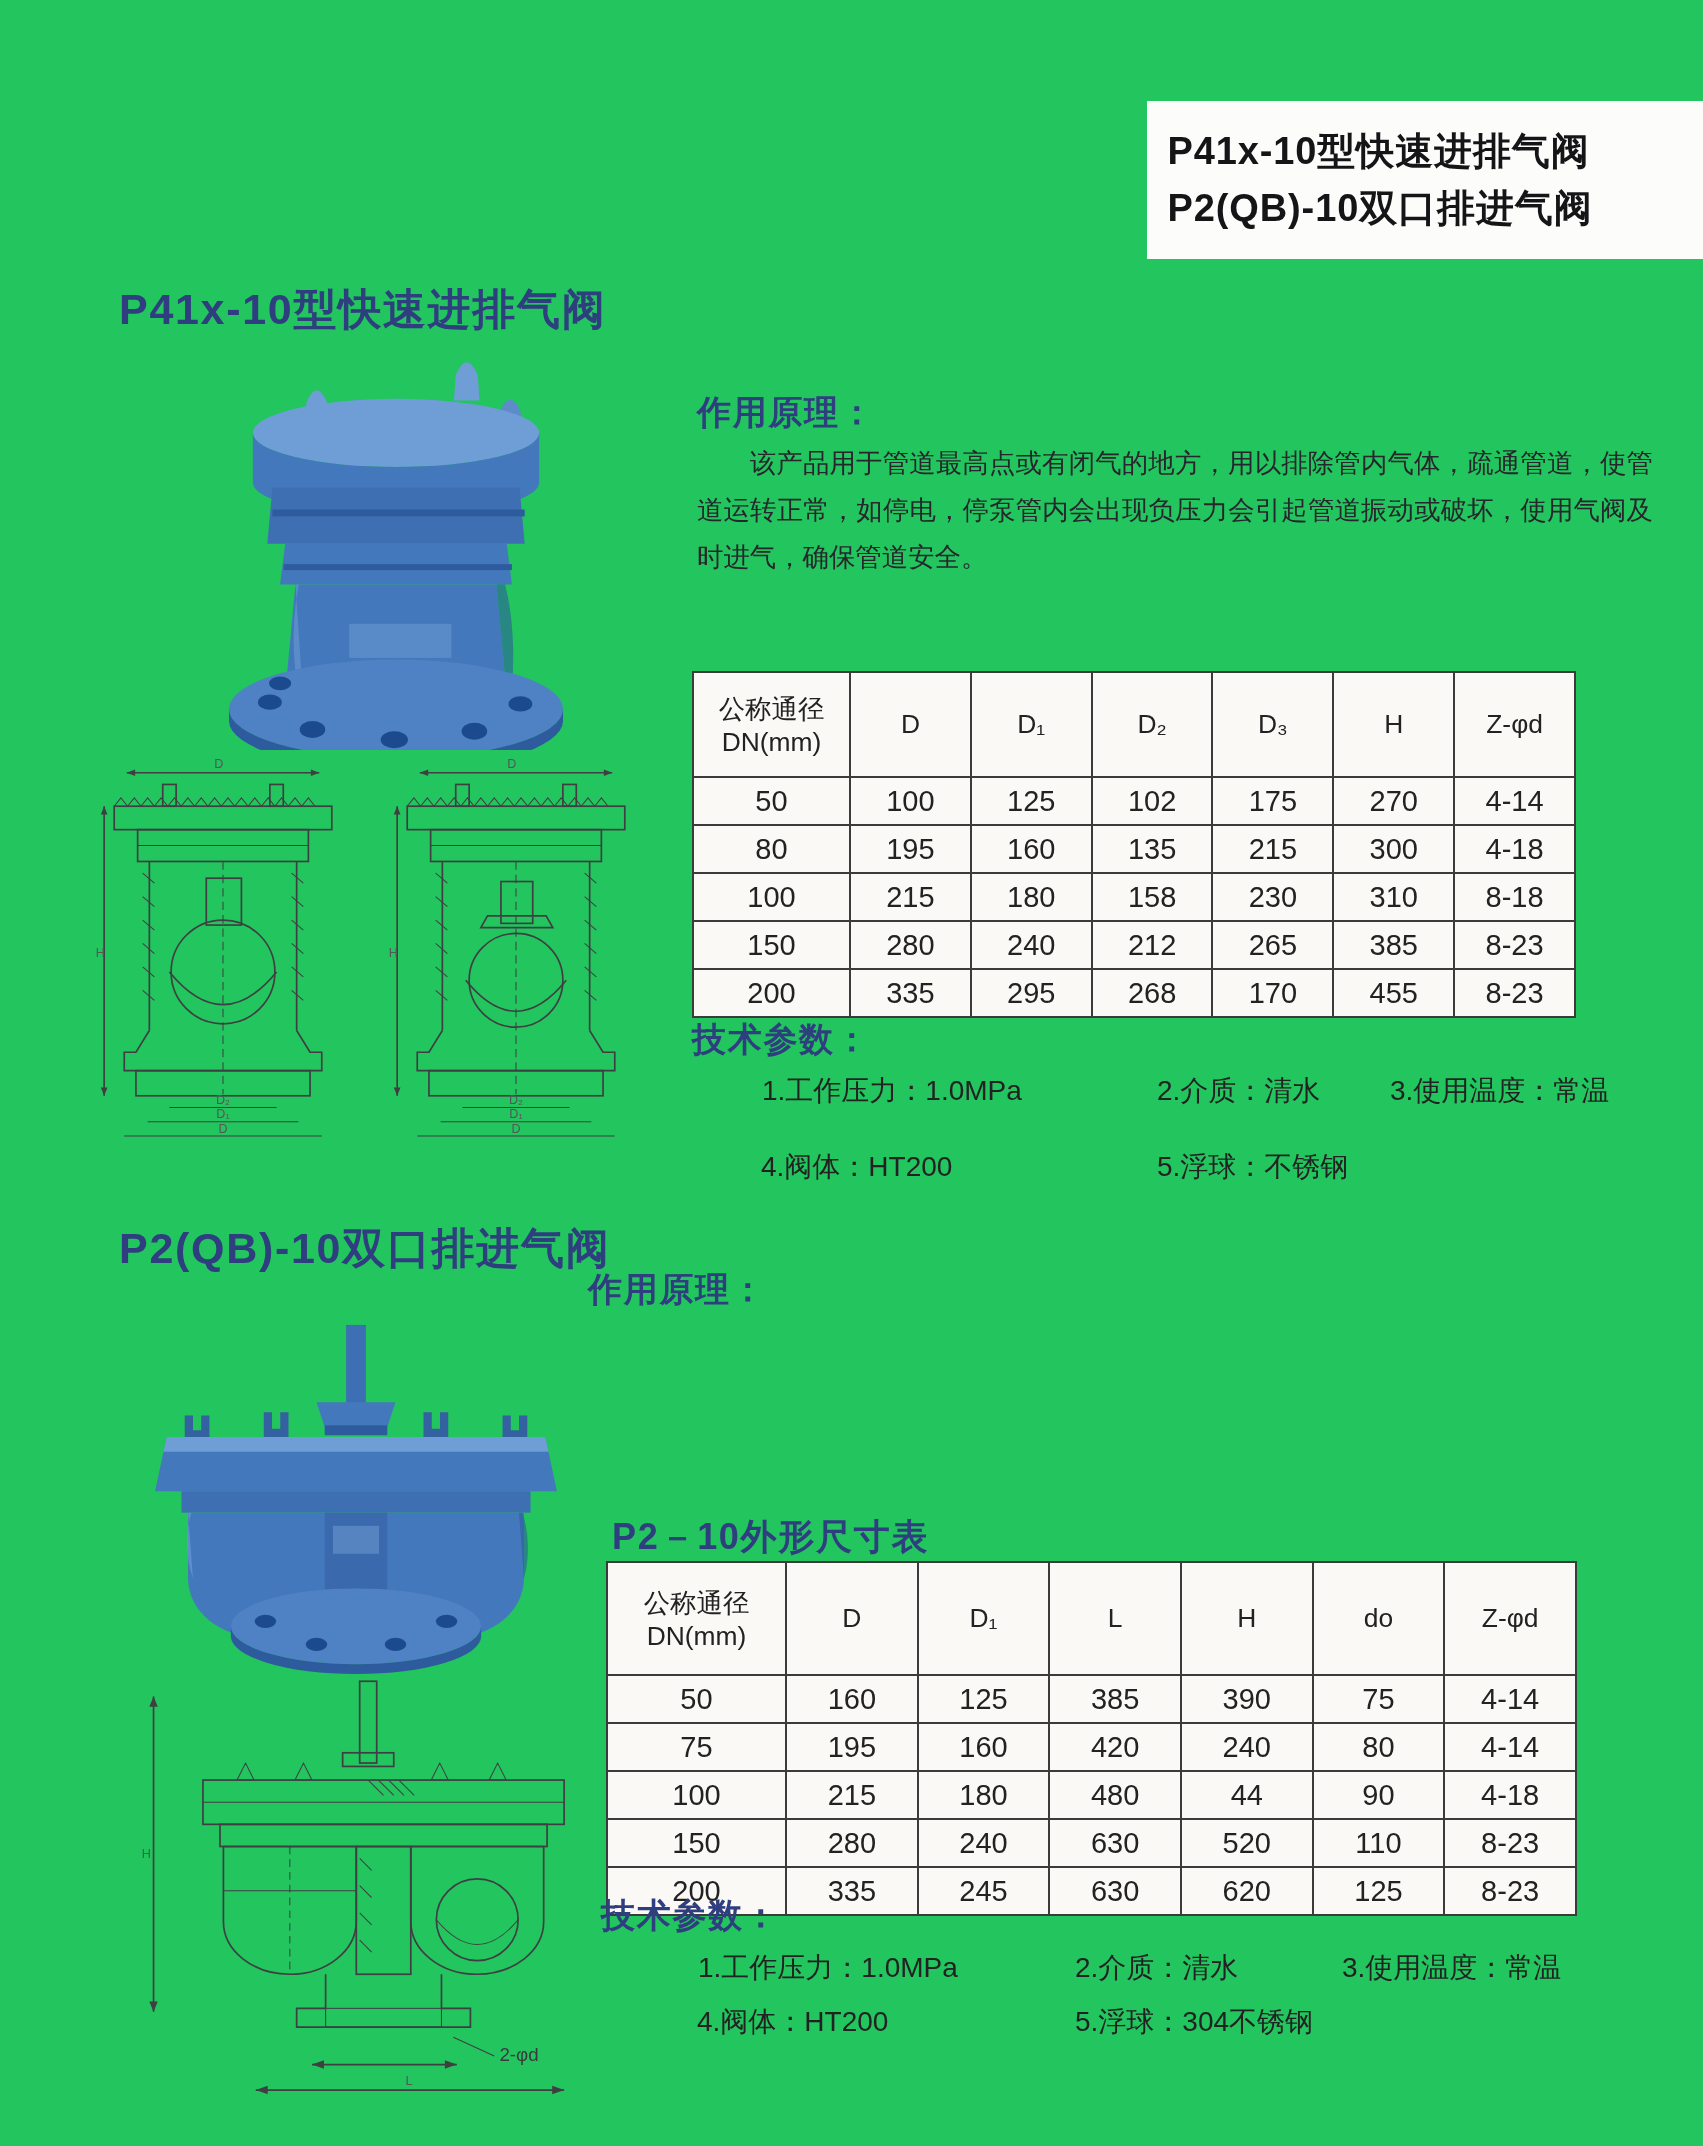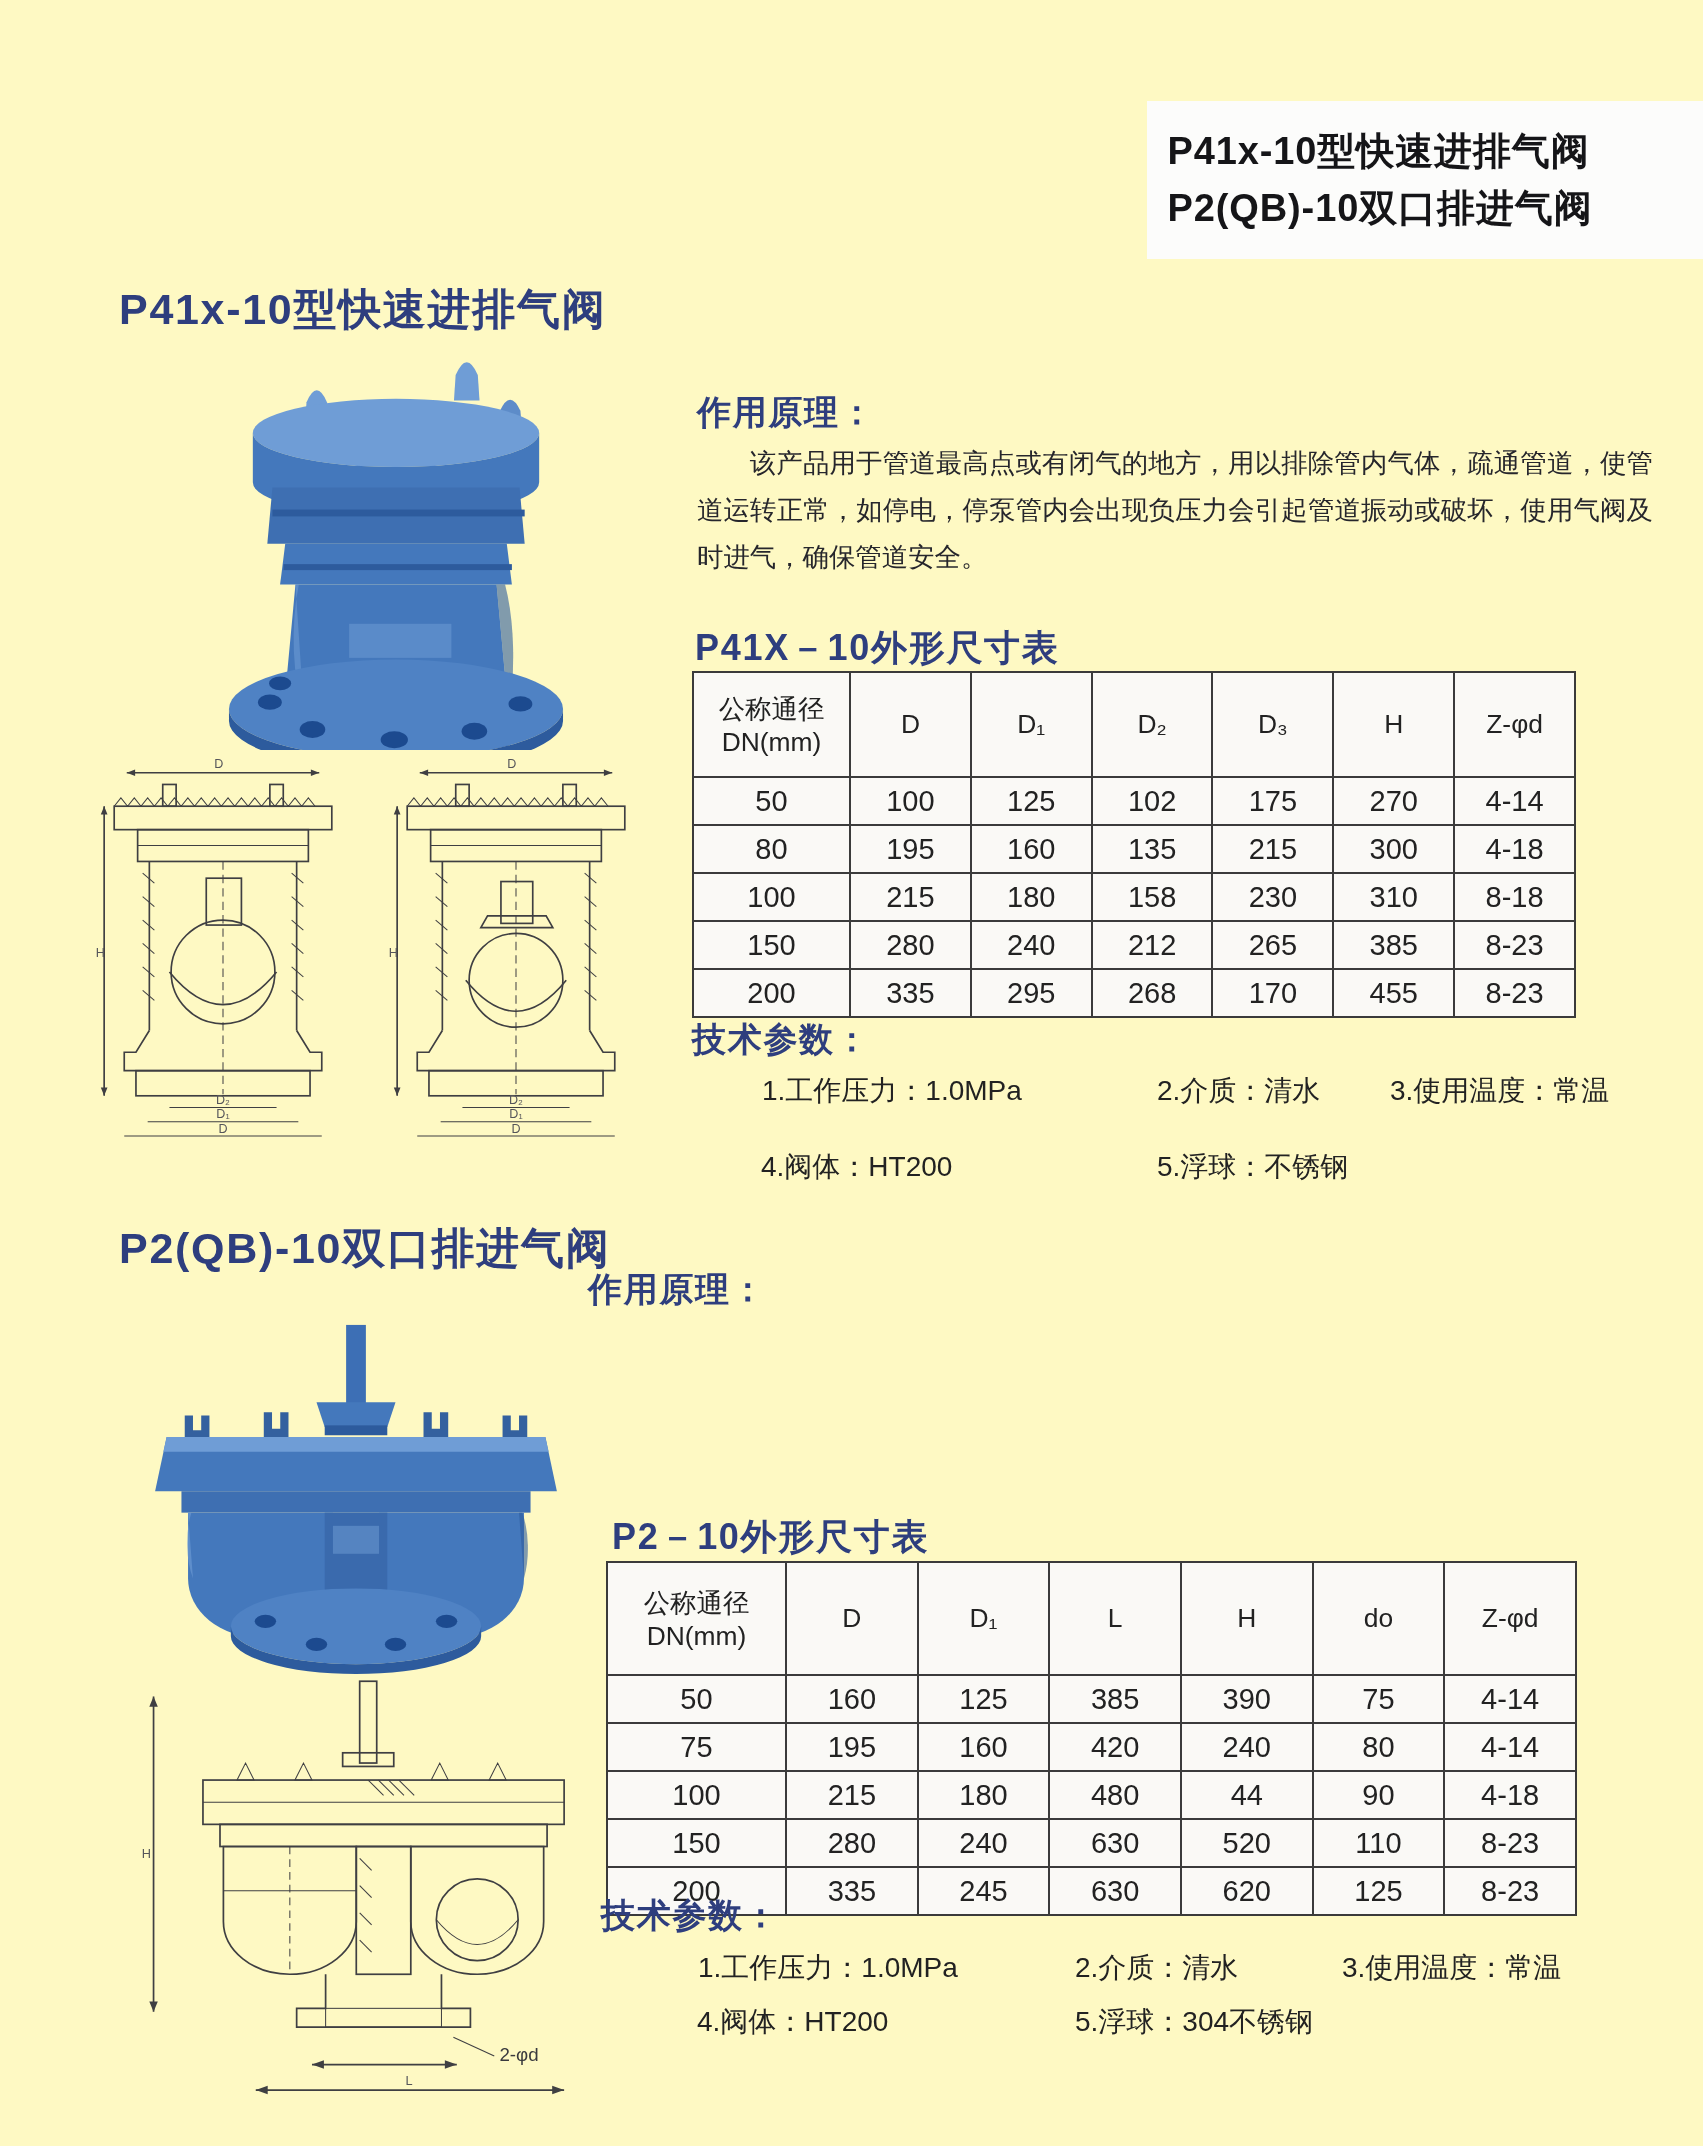--- a/index.html
+++ b/index.html
@@ -1,16 +1,16 @@
 <!DOCTYPE html>
 <html style="font-size:13.6px"><head>
 <meta charset="utf-8">
 <style>
   html,body{margin:0;padding:0;background:#e8e7e3;}
-  .page{position:relative;width:1704px;height:2147px;background:#fef9c3;
+  .page{position:relative;width:1704px;height:2147px;background:#22c55e;
         font-family:"Liberation Sans", sans-serif;color:#1d1d1f;overflow:hidden;}
   .abs{position:absolute;}
   
   .doc-header{left:1147px;top:101px;width:555px;background:#fcfcfb;
               padding:22px 8.5px 22px 20.4px;font-size:38px;font-weight:bold;
               line-height:1.5;color:#151518;letter-spacing:0.9px;}
   
   .sec-title{font-size:43px;font-weight:bold;color:#2e3e7e;letter-spacing:1.7px;}
   .sub-heading{font-size:34px;font-weight:bold;color:#2e3e7e;letter-spacing:1.7px;}
   .table-title{font-size:36px;font-weight:bold;color:#2e3e7e;letter-spacing:1.7px;}
@@ -75,21 +75,20 @@
       <ellipse cx="228" cy="456" rx="16" ry="10" fill="#1c4a8f"></ellipse>
       <ellipse cx="322" cy="446" rx="15" ry="10" fill="#1c4a8f"></ellipse>
       <ellipse cx="376" cy="414" rx="14" ry="9" fill="#1c4a8f"></ellipse>
       <ellipse cx="94" cy="390" rx="13" ry="8" fill="#1c4a8f"></ellipse>
     </svg>
   </div>
 
   <div class="abs sub-heading" style="left:697px;top:390px;">作用原理：</div>
   <div class="abs para" style="left:697px;top:440px;width:956px;">该产品用于管道最高点或有闭气的地方，用以排除管内气体，疏通管道，使管道运转正常，如停电，停泵管内会出现负压力会引起管道振动或破坏，使用气阀及时进气，确保管道安全。</div>
 
-  <div class="abs table-title" style="left:695px;top:624px;">P41X－10外形尺寸表</div>
 
   <table id="table1" class="abs dim">
       <thead>
         <tr>
           <th style="width: 153px;">公称通径
 DN(mm)</th>
           <th>D</th>
           <th>D₁</th>
           <th>D₂</th>
           <th>D₃</th>

